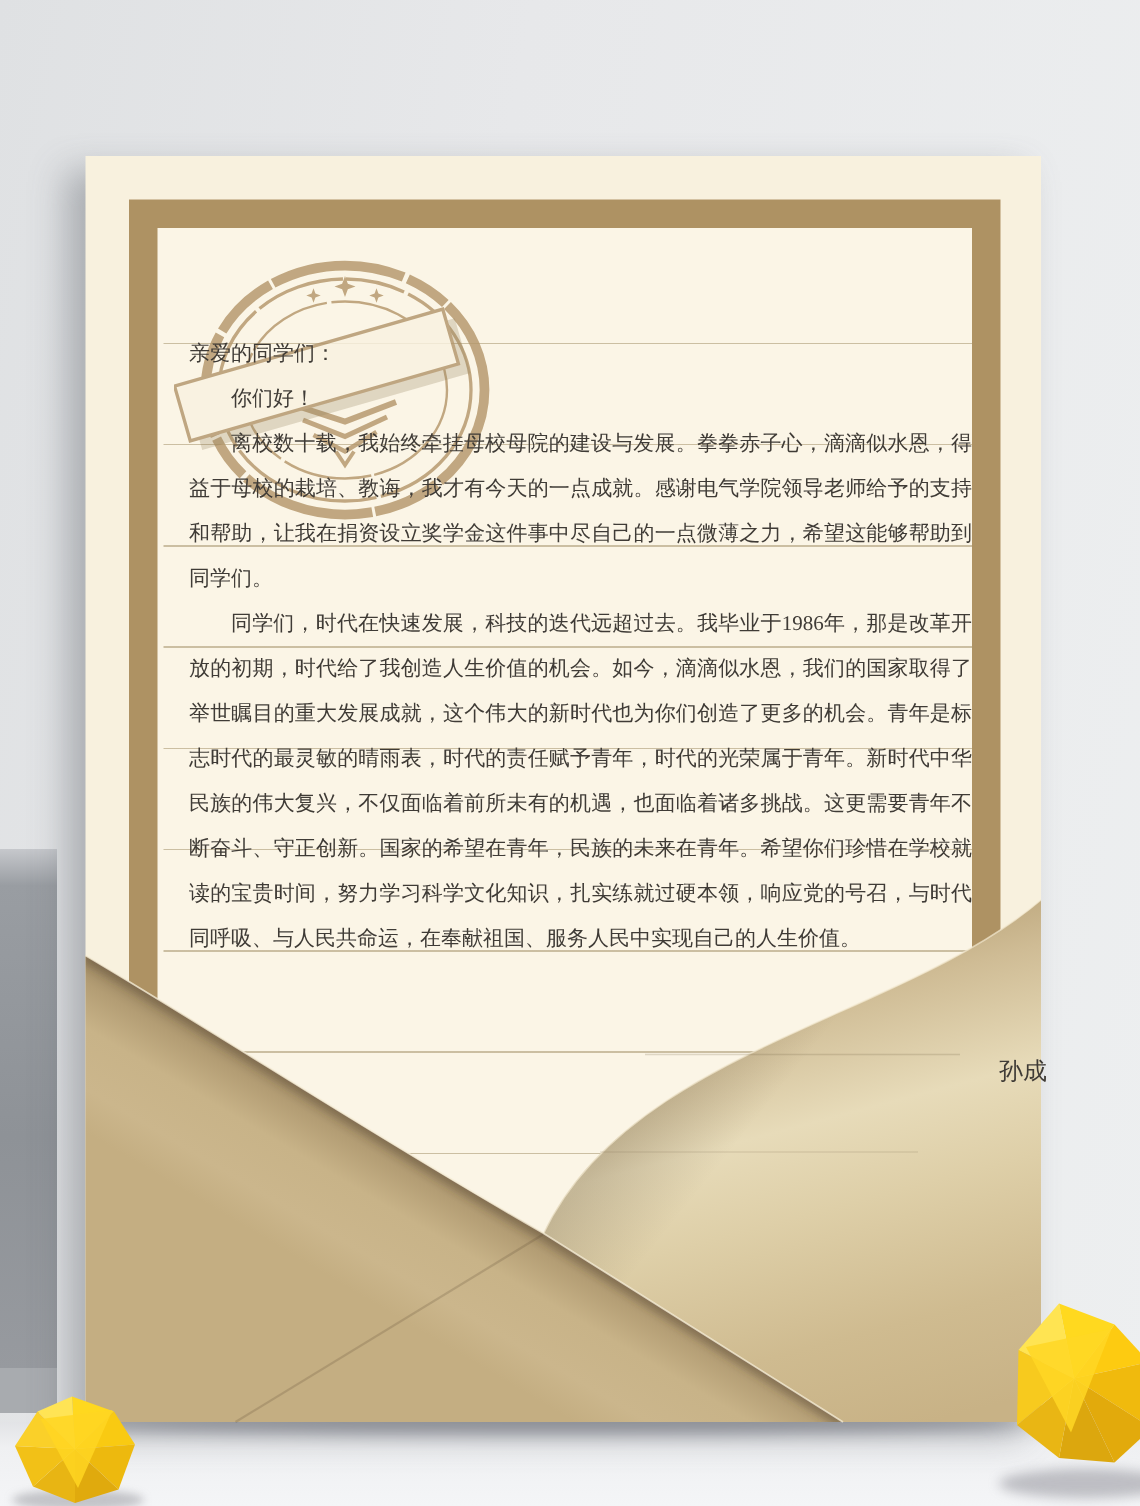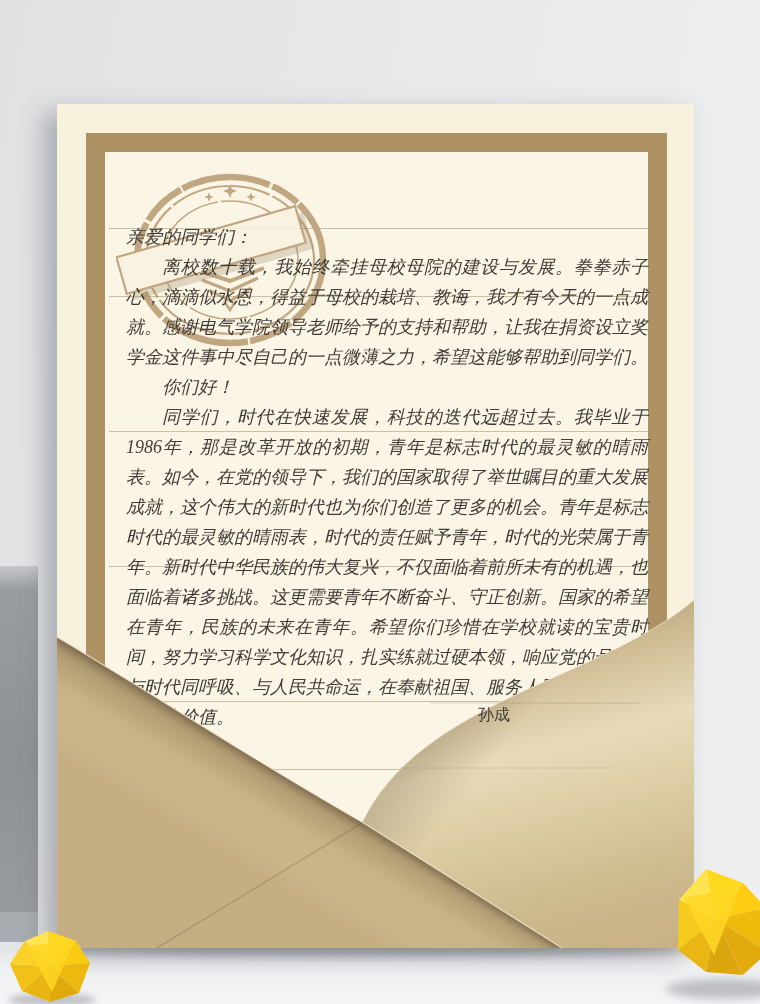--- a/index.html
+++ b/index.html
@@ -18,25 +18,25 @@
   .env-contact-shadow{left:40px;top:941px;width:648px;height:15px;border-radius:50%;
     background:rgba(110,112,122,.55);filter:blur(5px);}
   
   .envelope{left:57px;top:104px;width:637px;height:844px;background:#f8f1de;
     box-shadow:-13px 9px 22px rgba(96,99,108,.42);}
   .frame{left:86px;top:133px;width:581px;height:807px;border:19px solid #ae9263;
     background:#fbf5e6;box-sizing:border-box;}
   .rules{left:109px;top:162px;width:539px;height:664px;
     background:repeating-linear-gradient(180deg,rgba(0,0,0,0) 0 66.5px,rgba(164,146,106,.55) 66.5px 67.5px);}
   
-  .letter-body{left:126px;top:222px;width:522px;font-size:18px;line-height:30px;
-    color:#3f3b36;text-align:justify;z-index:6;font-style:italic;}
+  .letter-body{left:126px;top:222px;width:522px;font-size:14px;line-height:30px;
+    color:#3f3b36;text-align:justify;z-index:6;}
   .letter-body p{margin:0;}
   .ind{text-indent:2em;}
-  .signature-block{left:478px;top:699px;width:220px;text-align:left;font-size:16px;
+  .signature-block{left:478px;top:699px;width:220px;text-align:right;font-size:16px;
     line-height:31px;color:#3f3b36;z-index:8;}
   .stamp-svg{left:116px;top:162px;opacity:.82;z-index:5;}
   .flaps-svg,.gems-svg{left:0;top:0;pointer-events:none;}
   .flaps-svg{z-index:7;}
   .gems-svg{z-index:9;}
   .z1{z-index:1}.z2{z-index:2}.z3{z-index:3}.z4{z-index:4}
 </style>
 </head>
 <body>
 
@@ -69,23 +69,23 @@
       <path d="M108,139 L114,148 L120,139" stroke-width="2.6"></path>
     </g>
     <g transform="translate(95,88) rotate(-16)">
       <rect x="-90" y="-15" width="186" height="38" fill="rgba(130,107,70,.28)" transform="translate(3,4)"></rect>
       <rect x="-93" y="-19" width="186" height="38" fill="#f9f2e0" stroke="#b2956b" stroke-width="2.2"></rect>
     </g>
   </svg>
 
   <div class="abs letter-body">
     <p>亲爱的同学们：</p>
+    <p class="ind">你们好！</p>
     <p class="ind">离校数十载，我始终牵挂母校母院的建设与发展。拳拳赤子心，滴滴似水恩，得益于母校的栽培、教诲，我才有今天的一点成就。感谢电气学院领导老师给予的支持和帮助，让我在捐资设立奖学金这件事中尽自己的一点微薄之力，希望这能够帮助到同学们。</p>
-    <p class="ind">你们好！</p>
-    <p class="ind">同学们，时代在快速发展，科技的迭代远超过去。我毕业于1986年，那是改革开放的初期，青年是标志时代的最灵敏的晴雨表。如今，在党的领导下，我们的国家取得了举世瞩目的重大发展成就，这个伟大的新时代也为你们创造了更多的机会。青年是标志时代的最灵敏的晴雨表，时代的责任赋予青年，时代的光荣属于青年。新时代中华民族的伟大复兴，不仅面临着前所未有的机遇，也面临着诸多挑战。这更需要青年不断奋斗、守正创新。国家的希望在青年，民族的未来在青年。希望你们珍惜在学校就读的宝贵时间，努力学习科学文化知识，扎实练就过硬本领，响应党的号召，与时代同呼吸、与人民共命运，在奉献祖国、服务人民中实现自己的人生价值。</p>
+    <p class="ind">同学们，时代在快速发展，科技的迭代远超过去。我毕业于1986年，那是改革开放的初期，时代给了我创造人生价值的机会。如今，滴滴似水恩，我们的国家取得了举世瞩目的重大发展成就，这个伟大的新时代也为你们创造了更多的机会。青年是标志时代的最灵敏的晴雨表，时代的责任赋予青年，时代的光荣属于青年。新时代中华民族的伟大复兴，不仅面临着前所未有的机遇，也面临着诸多挑战。这更需要青年不断奋斗、守正创新。国家的希望在青年，民族的未来在青年。希望你们珍惜在学校就读的宝贵时间，努力学习科学文化知识，扎实练就过硬本领，响应党的号召，与时代同呼吸、与人民共命运，在奉献祖国、服务人民中实现自己的人生价值。</p>
   </div>
 
   <svg class="abs flaps-svg" width="760" height="1004" viewBox="0 0 760 1004">
     <defs>
       <linearGradient id="rightFlapFill" gradientUnits="userSpaceOnUse" x1="600" y1="598" x2="688" y2="930">
         <stop offset="0" stop-color="#b7a075"></stop>
         <stop offset="0.16" stop-color="#cfbc95"></stop>
         <stop offset="0.38" stop-color="#e7dbb9"></stop>
         <stop offset="0.55" stop-color="#decfa8"></stop>
         <stop offset="0.8" stop-color="#cfbb90"></stop>

